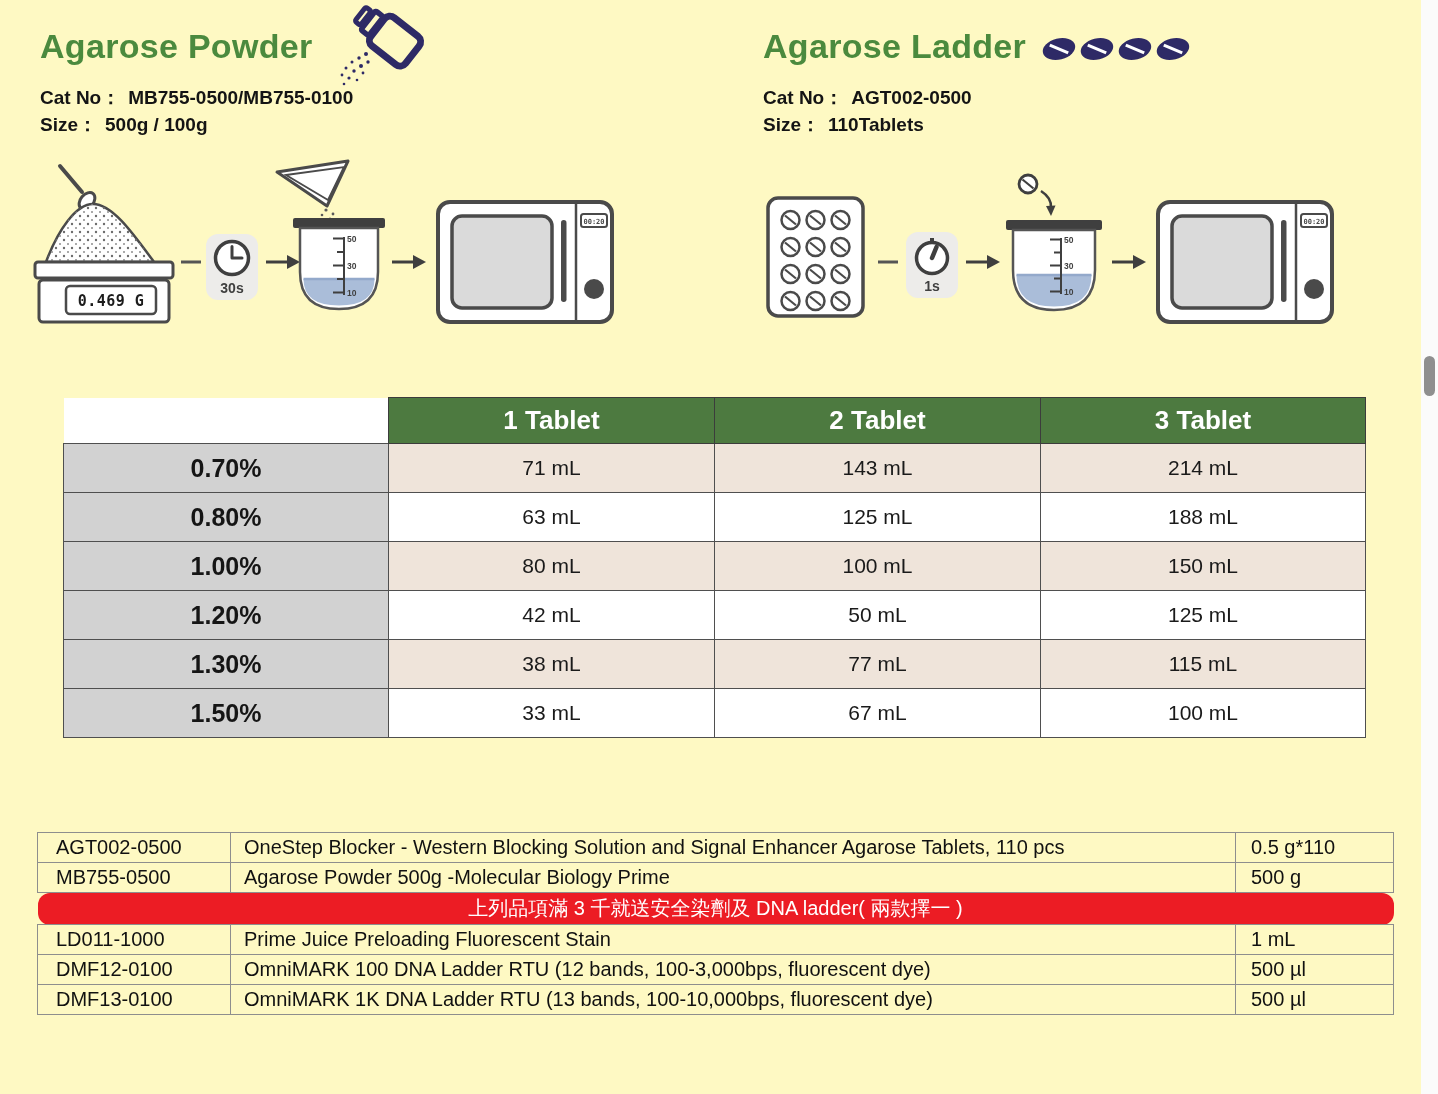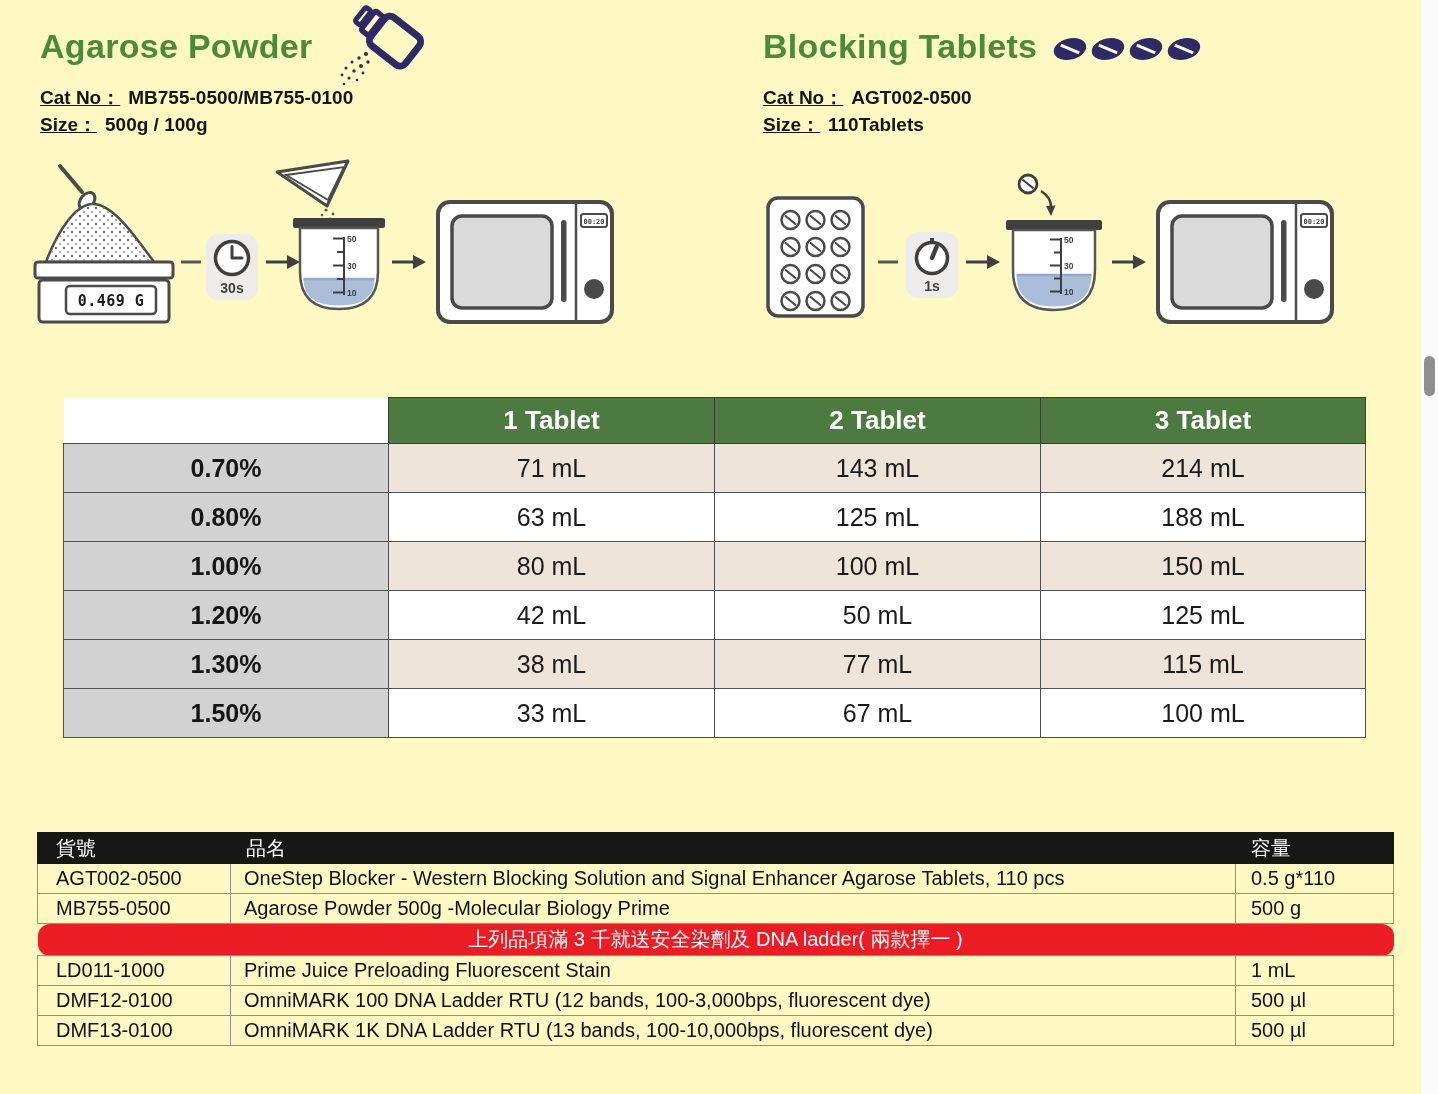--- a/index.html
+++ b/index.html
@@ -5,40 +5,40 @@
   * { margin:0; padding:0; box-sizing:border-box; }
   html,body { background:#fff; }
   .page { position:relative; width:1438px; height:1094px; background:#fef9c3;
           font-family:"Liberation Sans", sans-serif; overflow:hidden; }
 
   
   .hdr { position:absolute; }
   .title-row { position:relative; display:flex; align-items:center; gap:14px; }
   .title { font-size:34px; font-weight:bold; color:#4b8a3e; letter-spacing:.3px; line-height:44px; }
   .meta { font-size:19px; font-weight:bold; color:#141414; line-height:27px; }
-  .meta .lbl { margin-right:8px;text-decoration:underline; }
+  .meta .lbl { margin-right:8px; }
   .jar-icon { position:absolute; left:292px; top:-24px; }
   .pills-icon { margin-top:6px; }
 
   
   .proc { position:absolute; }
   .seg  { font:700 15px "DejaVu Sans Mono", monospace; fill:#1c1c1c; text-anchor:middle; letter-spacing:.5px; }
   .tmr  { font:700 14px "Liberation Sans", sans-serif; fill:#3f3f3f; text-anchor:middle; }
   .grad { font:700 8.5px "Liberation Sans", sans-serif; fill:#3f3f3f; }
   .mwd  { font:700 7px "DejaVu Sans Mono", monospace; fill:#4a4a4a; text-anchor:middle; }
 
   
   .ctable { position:absolute; left:63px; top:397px; border-collapse:collapse; table-layout:fixed; }
   .ctable td { text-align:center; vertical-align:middle; border:1px solid #4f4f4f; }
   .ctable tr.h  { height:46px; }
   .ctable tr.r  { height:49px; }
   .ctable td.spacer { border:none; background:#fff; }
   .ctable td.head { background:#4d7a40; color:#fff; font-weight:bold; font-size:26px; border-color:#3c3c3c; }
   .ctable td.label { background:#d2d2d2; color:#151515; font-weight:bold; font-size:25px; }
-  .ctable td.val { background:#fff; color:#1a1a1a; font-size:25px;margin-top:20px; }
+  .ctable td.val { background:#fff; color:#1a1a1a; font-size:21px;margin-top:20px; }
   .ctable tr.odd td.val { background:#efe4da; }
 
   
   .ptable { position:absolute; left:37px; top:832px; border-collapse:collapse; table-layout:fixed; }
   .ptable th { background:#171717; color:#fff; font-weight:normal; font-size:20px; text-align:left;
                height:31px; border:1px solid #171717; padding:0 6px 0 15px; }
   .ptable th.c-code { padding-left:18px; }
   .ptable td { border:1px solid #8e8e8e; font-size:20px; color:#111; height:30px;
                padding:0 8px 0 13px; white-space:nowrap; overflow:hidden; }
   .ptable td.code { padding-left:18px; }
@@ -84,21 +84,21 @@
     <div class="meta" style="margin-top:16px;">
       <span class="lbl">Cat No：</span><span>MB755-0500/MB755-0100</span>
     </div>
     <div class="meta">
       <span class="lbl">Size：</span><span>500g / 100g</span>
     </div>
   </section>
 
   <section class="hdr" style="left:763px; top:24px;">
     <div class="title-row">
-      <div class="title">Blocking Tablets</div>
+      <div class="title">Agarose Ladder</div>
       <svg class="pills-icon" width="152" height="36" viewBox="0 0 152 36">
         <g transform="translate(19 18) rotate(-14)">
             <ellipse rx="16.5" ry="10.5" fill="#2e2a66"></ellipse>
             <line x1="-8" y1="-6" x2="8" y2="6" stroke="#fff" stroke-width="3.2"></line>
           </g>
         <g transform="translate(57 18) rotate(-14)">
             <ellipse rx="16.5" ry="10.5" fill="#2e2a66"></ellipse>
             <line x1="-8" y1="-6" x2="8" y2="6" stroke="#fff" stroke-width="3.2"></line>
           </g>
         <g transform="translate(95 18) rotate(-14)">
@@ -306,25 +306,20 @@
   </tbody>
     </table>
 
   <table class="ptable">
     <colgroup>
         <col style="width:193px">
         <col style="width:1005px">
         <col style="width:158px">
       </colgroup>
     <tbody>
-        <tr>
-      <th class="c-code">貨號</th>
-      <th class="c-name">品名</th>
-      <th class="c-size">容量</th>
-    </tr>
     <tr>
       <td class="code">AGT002-0500</td>
       <td class="name">OneStep Blocker - Western Blocking Solution and Signal Enhancer Agarose Tablets, 110 pcs</td>
       <td class="size">0.5 g*110</td>
     </tr>
     <tr>
       <td class="code">MB755-0500</td>
       <td class="name">Agarose Powder 500g -Molecular Biology Prime</td>
       <td class="size">500 g</td>
     </tr>

